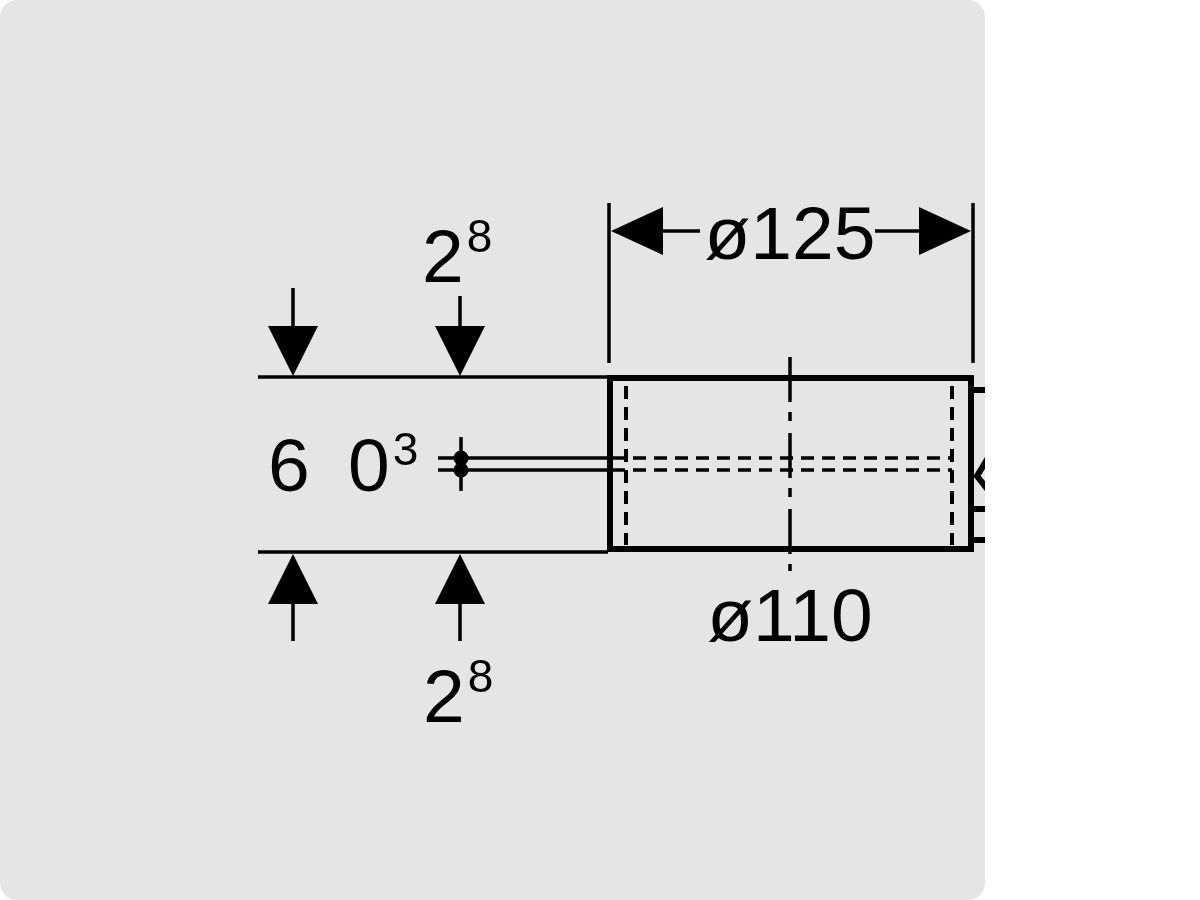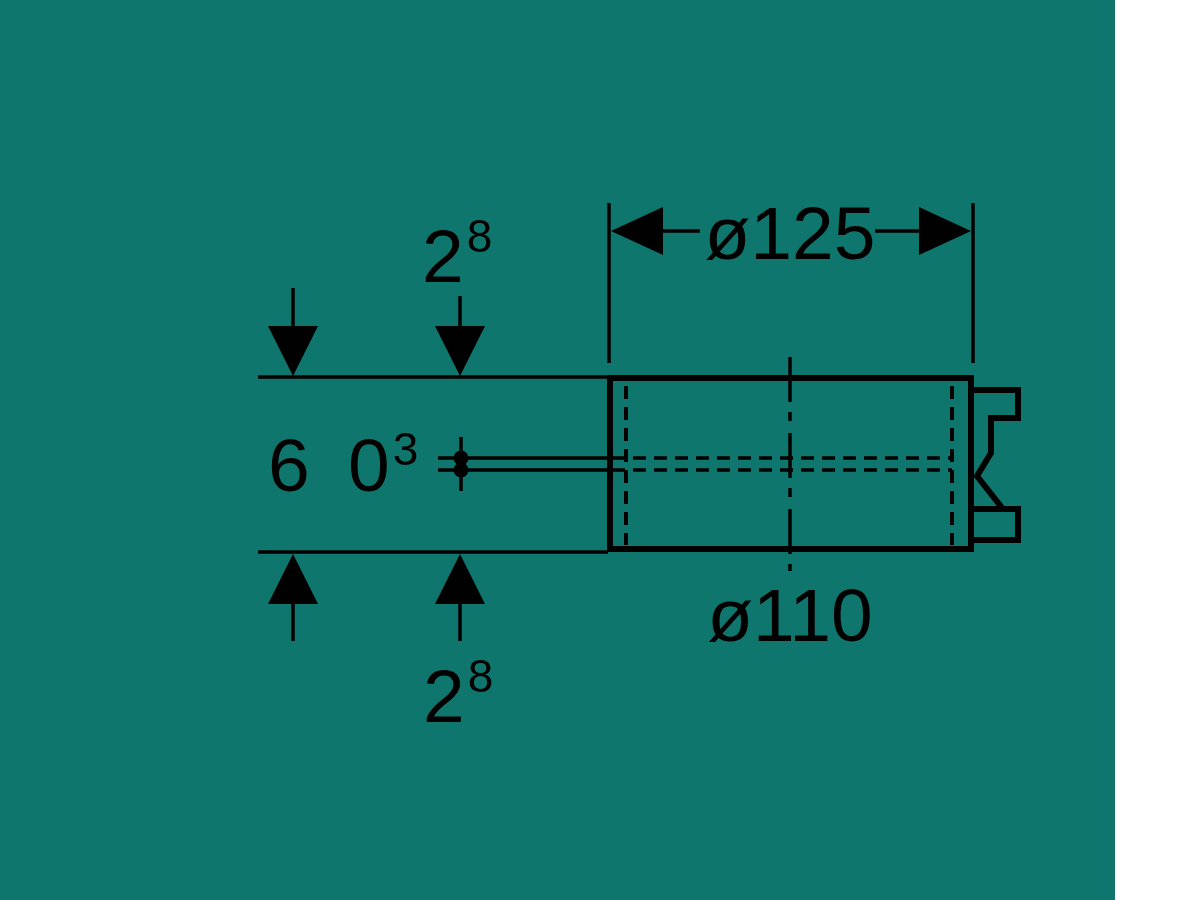--- a/index.html
+++ b/index.html
@@ -2,24 +2,25 @@
 <html><head>
 <meta charset="utf-8">
 <style>
   html, body {
     margin: 0;
     padding: 0;
     background: #ffffff;
   }
   .canvas {
     position: relative;
-    width: 1115px;
+    width: 985px;
     height: 900px;
-    background: #0f766e;
+    background: #e5e5e5;
     overflow: hidden;
+    border-radius: 17px;
   }
   svg {
     display: block;
   }
   .dim-text {
     font-family: "Liberation Sans", "DejaVu Sans", sans-serif;
     font-size: 75px;
     fill: #000000;
   }
   .sup {

